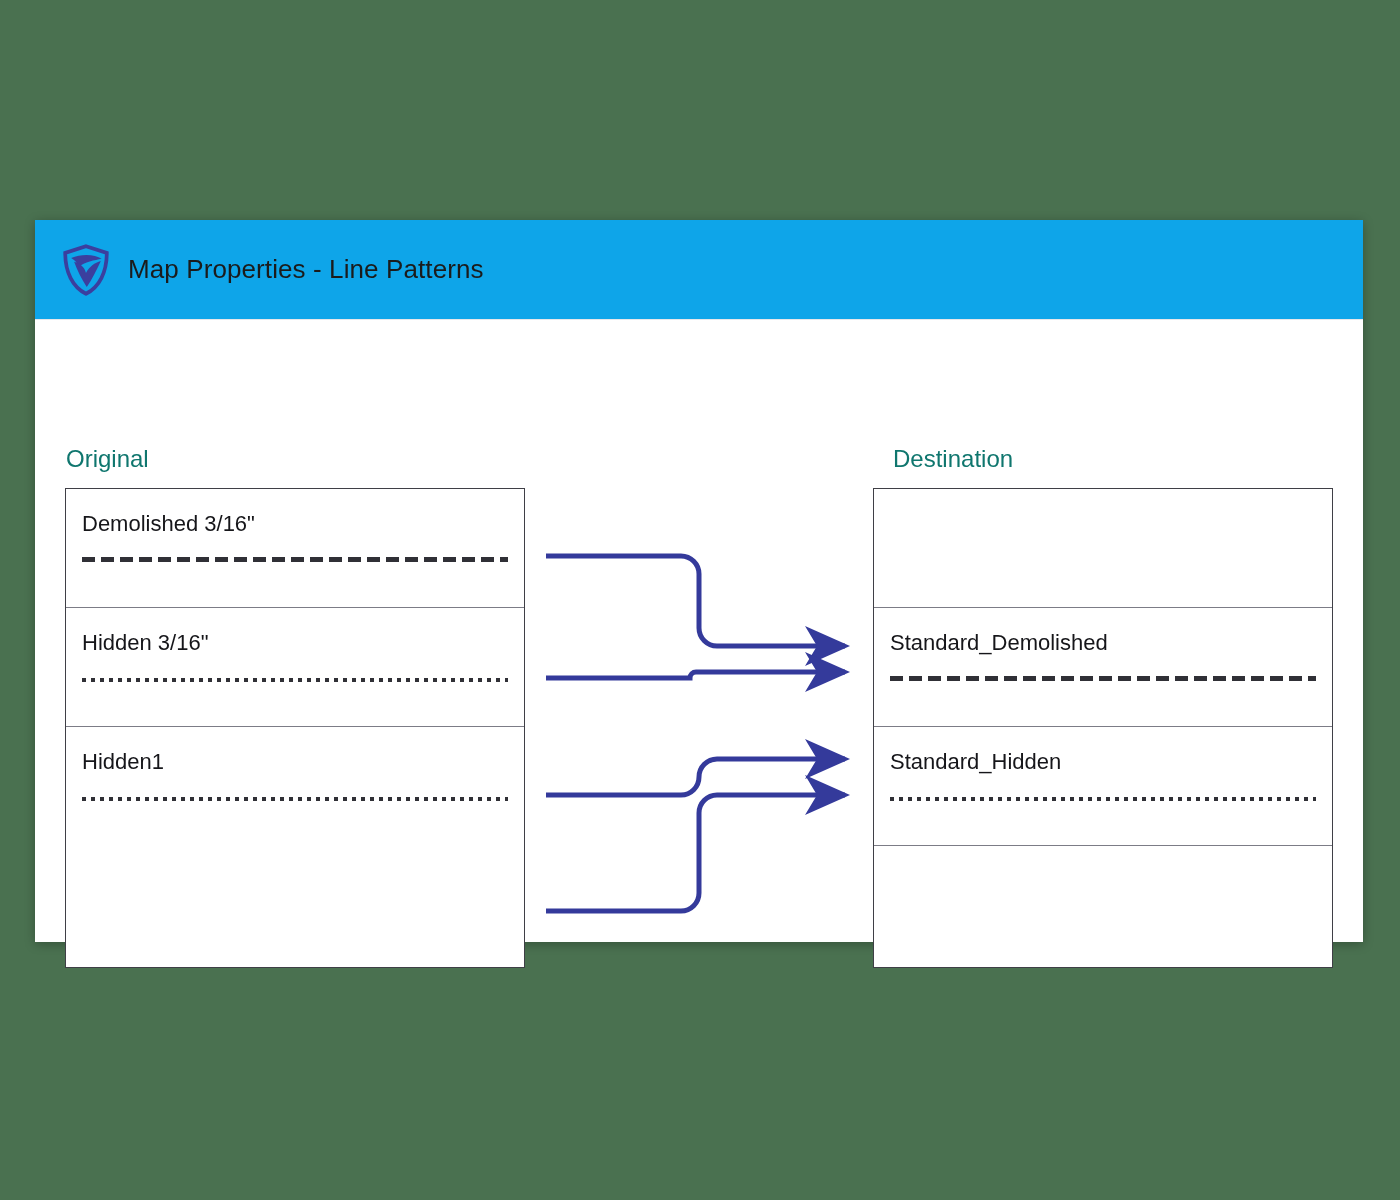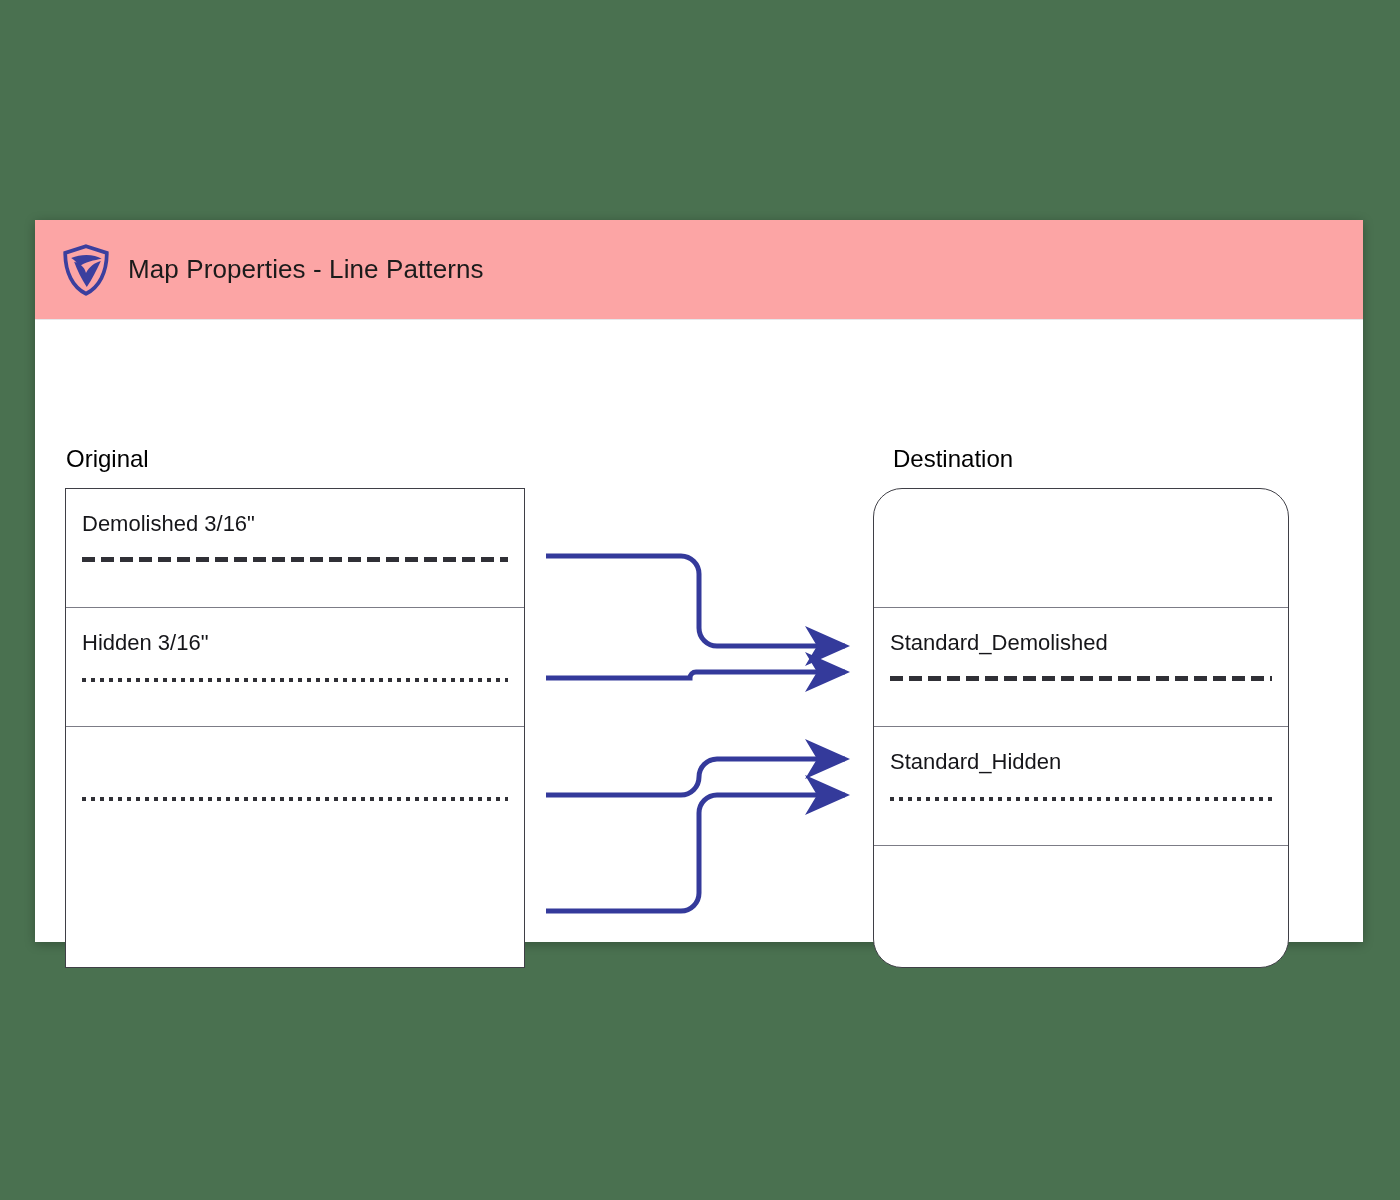--- a/index.html
+++ b/index.html
@@ -14,56 +14,56 @@
   
   .card {
     position: absolute;
     left: 35px; top: 220px;
     width: 1328px; height: 722px;
     background: #ffffff;
     box-shadow: 0 2px 10px rgba(0,0,0,0.28);
   }
   .card-header {
     height: 100px;
-    background: #fca5a5;
+    background: #0ea5e9;
     display: flex;
     align-items: center;
     padding-left: 27px;
     border-bottom: 1px solid #e6e7ea;
   }
   .logo { width: 48px; height: 52px; flex: 0 0 auto; }
   .card-title {
     margin-left: 18px;
     font-size: 26px;
     color: #1b1b1b;
     letter-spacing: .1px;
     font-weight: 400;
   }
 
   .card-body { position: relative; height: 622px; }
 
   
   .col-label {
     position: absolute;
     font-size: 24px;
-    color: #000000;
+    color: #0f766e;
     font-weight: 400;
     text-align: right;
   }
   .col-label.left  { left: 31px;  top: 125px; }
   .col-label.right { left: 838px; top: 125px; margin-left: 20px; }
 
   
   .ptable {
     position: absolute;
     border: 1px solid #3f3f46;
     background: #fff;
   }
   .ptable.left  { left: 30px;  top: 168px; width: 460px; height: 480px; }
-  .ptable.right { left: 838px; top: 168px; width: 416px; height: 480px; border-radius: 29px; }
+  .ptable.right { left: 838px; top: 168px; width: 460px; height: 480px; }
 
   .prow {
     height: 119px;
     border-bottom: 1px solid #7c7c86;
     padding: 22px 16px 0 16px;
     position: relative;
     overflow: hidden;
   }
   .prow:last-child { border-bottom: none; }
 
@@ -126,20 +126,21 @@
       <div class="ptable left">
         <div class="prow">
           <div class="prow-name">Demolished 3/16"</div>
           <div class="prow-pattern pat-dashed"></div>
         </div>
         <div class="prow">
           <div class="prow-name">Hidden 3/16"</div>
           <div class="prow-pattern pat-dotted"></div>
         </div>
         <div class="prow">
+          <div class="prow-name">Hidden1</div>
           <div class="prow-pattern pat-dotted"></div>
         </div>
       </div>
 
       <div class="ptable right">
         <div class="prow">
           <div class="prow-name"></div>
 
         </div>
         <div class="prow">

